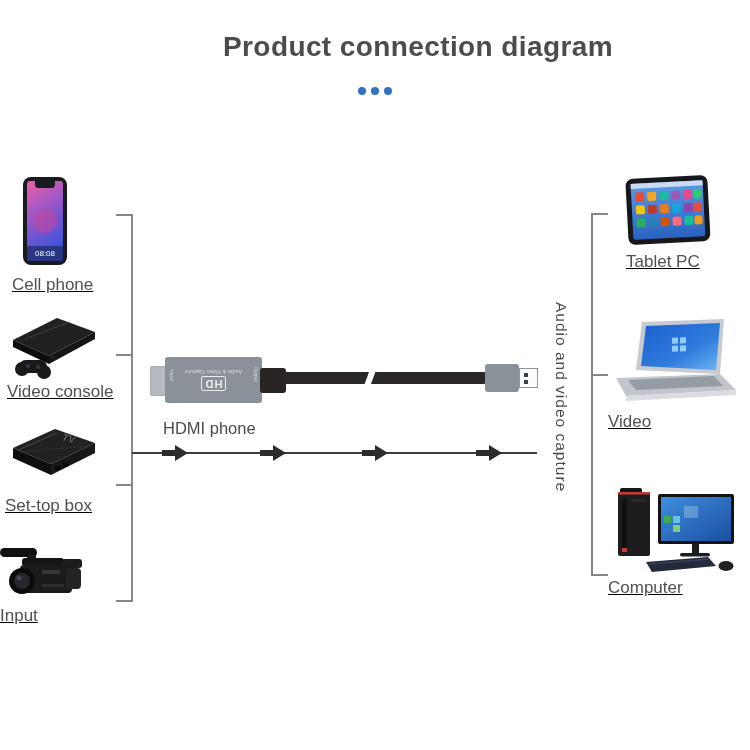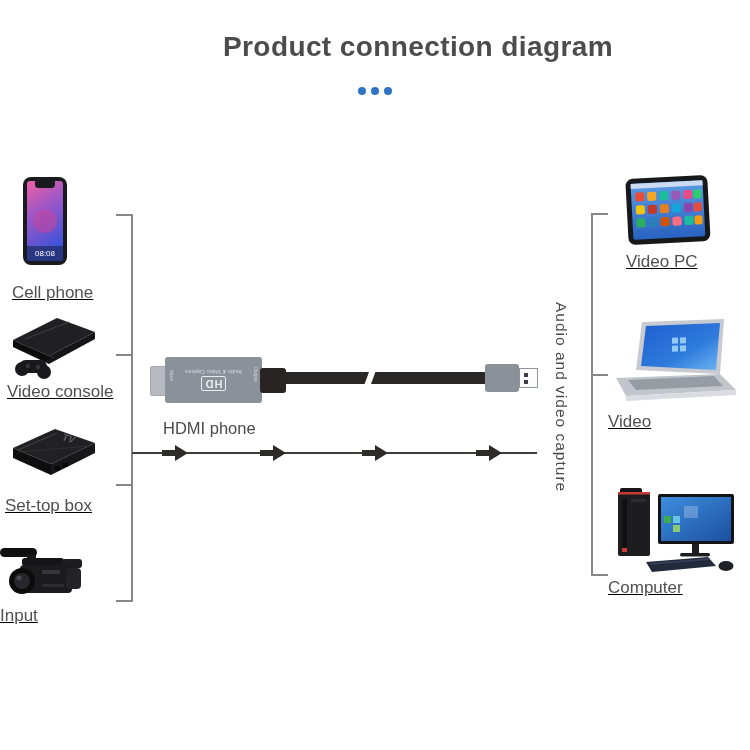--- a/index.html
+++ b/index.html
@@ -71,21 +71,21 @@
           <stop offset="1" stop-color="#3b53d8"></stop>
       </linearGradient>
     </defs>
     <rect x="11" y="1" width="44" height="88" rx="8" fill="#1a1b1e"></rect>
     <rect x="15" y="5" width="36" height="80" rx="3" fill="url(#pg)"></rect>
     <circle cx="33" cy="45" r="12" fill="#c9439b" opacity="0.55"></circle>
     <path d="M23 5 h20 v3.5 a3.5 3.5 0 0 1 -3.5 3.5 h-13 a3.5 3.5 0 0 1 -3.5 -3.5 z" fill="#1a1b1e"></path>
     <rect x="15" y="70" width="36" height="15" fill="#23306e" opacity="0.8"></rect>
     <text x="33" y="80" font-size="8" fill="#ffffff" text-anchor="middle">08:08</text>
   </svg>
-  <div class="dev-label" style="margin-top:17px;">Cell phone</div>
+  <div class="dev-label" style="margin-top:9px;">Cell phone</div>
 </div>
 
 <div class="abs item" style="left:7px; top:306px; width:120px;">
   <svg width="92" height="76" viewBox="0 0 92 76">
     <polygon points="6,34 50,12 88,26 42,50" fill="#202023"></polygon>
     <polygon points="6,34 42,50 42,58 6,41" fill="#0c0c0d"></polygon>
     <polygon points="42,50 88,26 88,33 42,58" fill="#151517"></polygon>
     <polyline points="18,33 62,16" stroke="#3c3c41" stroke-width="1.2" fill="none"></polyline>
     <polyline points="12,37 48,52" stroke="#33333a" stroke-width="1" fill="none"></polyline>
     <rect x="12" y="54" width="28" height="13" rx="6.5" fill="#19191c"></rect>
@@ -153,21 +153,21 @@
         <rect x="58" y="28" width="9" height="9" rx="2" fill="#8e44ad"></rect>
         <rect x="68" y="28" width="8" height="9" rx="2" fill="#e74c3c"></rect>
       <rect x="10" y="41" width="9" height="9" rx="2" fill="#27ae60"></rect>
         <rect x="22" y="41" width="9" height="9" rx="2" fill="#2980b9"></rect>
         <rect x="34" y="41" width="9" height="9" rx="2" fill="#d35400"></rect>
         <rect x="46" y="41" width="9" height="9" rx="2" fill="#ff6b81"></rect>
         <rect x="58" y="41" width="9" height="9" rx="2" fill="#1abc9c"></rect>
         <rect x="68" y="41" width="8" height="9" rx="2" fill="#f39c12"></rect>
     </g>
   </svg>
-  <div class="dev-label" style="margin-top:6px;">Video PC</div>
+  <div class="dev-label" style="margin-top:6px;">Tablet PC</div>
 </div>
 
 <div class="abs item" style="left:608px; top:318px; width:136px;">
   <svg width="134" height="96" viewBox="0 0 134 96">
     <defs>
       <linearGradient id="lg" x1="0" y1="0" x2="1" y2="1">
         <stop offset="0" stop-color="#1d5ecf"></stop>
           <stop offset="0.6" stop-color="#2f7bdc"></stop>
           <stop offset="1" stop-color="#6db4f2"></stop>
       </linearGradient>

